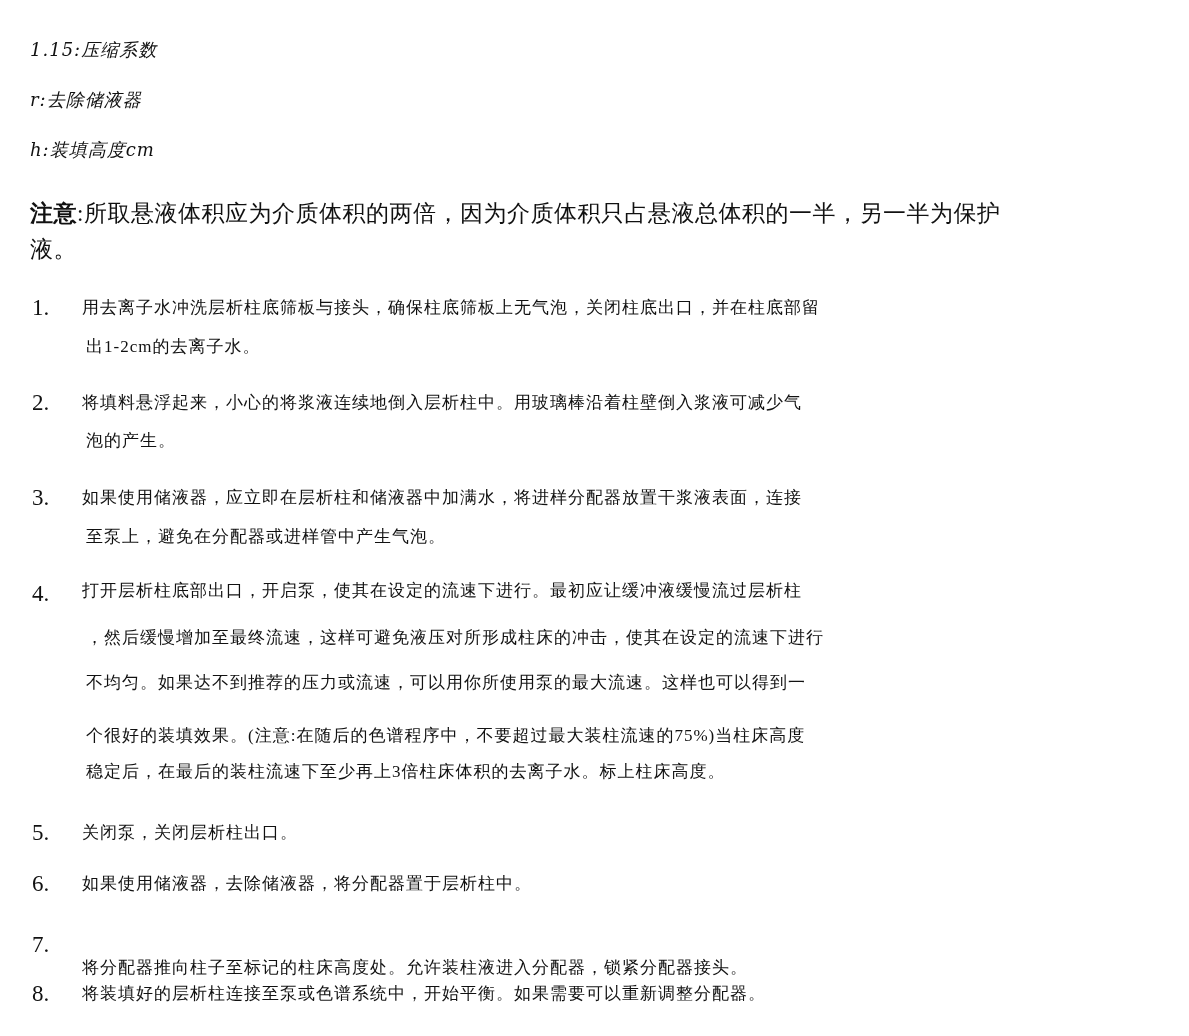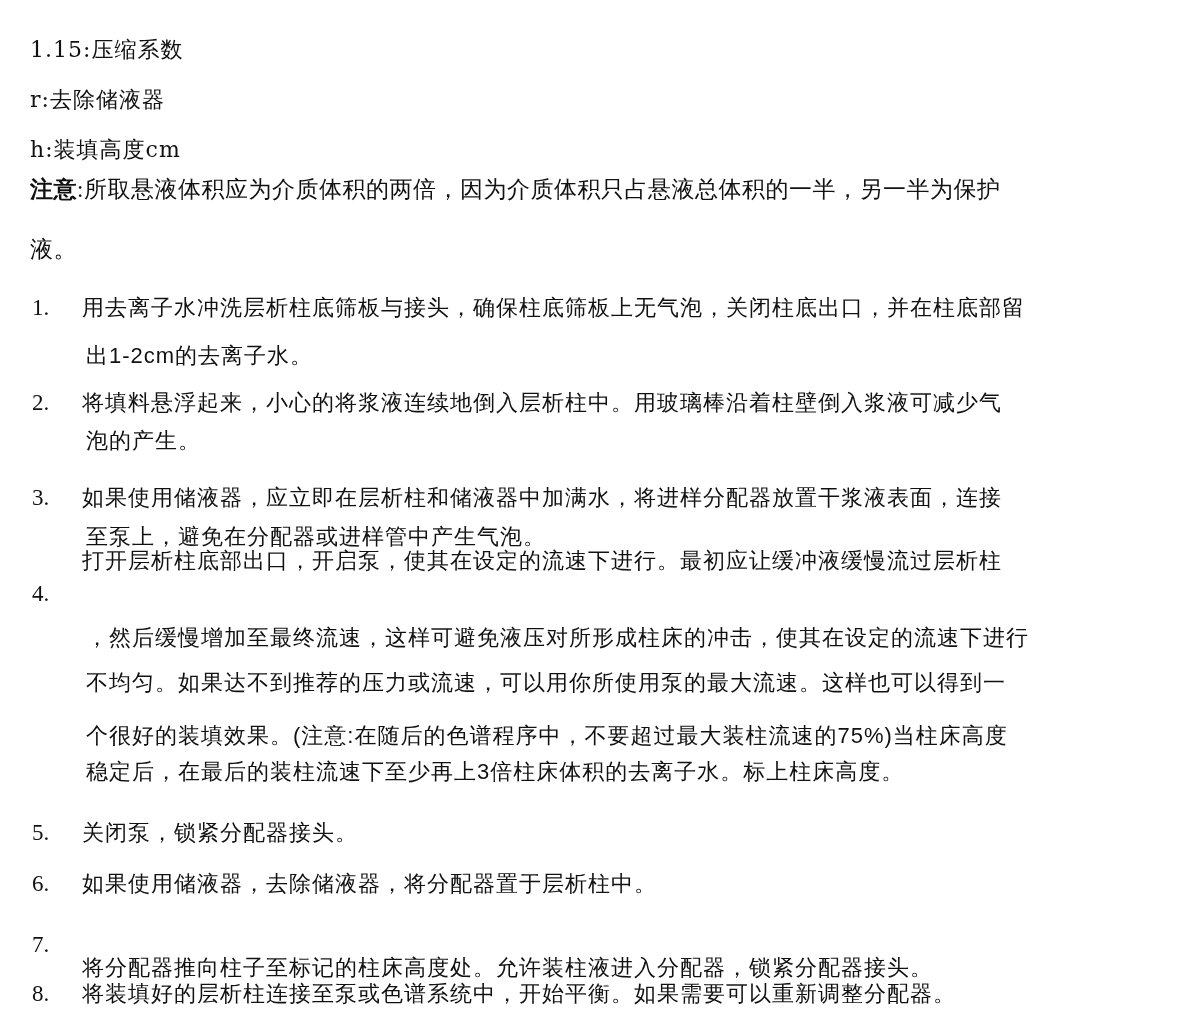--- a/index.html
+++ b/index.html
@@ -17,99 +17,100 @@
     .line {
       position: absolute;
       left: 30px;
       white-space: nowrap;
       font-size: 23px;
       line-height: 30px;
       letter-spacing: 0.5px;
     }
     .mono {
       font-family: "DejaVu Serif", "Liberation Serif", serif;
-      font-size: 22px;
+      font-size: 18px;
       letter-spacing: 1px;
+      font-style: italic;
     }
     .serif {
       font-family: "Liberation Serif", "DejaVu Serif", serif;
     }
     .bold {
       font-weight: bold;
     }
     .num {
       position: absolute;
       left: 32px;
       font-family: "Liberation Serif", "DejaVu Serif", serif;
       font-size: 23px;
       line-height: 30px;
     }
     .item-text {
       position: absolute;
       left: 82px;
       white-space: nowrap;
-      font-family: Liberation Sans, sans-serif;
-      font-size: 22px;
+      font-family: Liberation Serif, serif;
+      font-size: 17px;
       line-height: 30px;
       letter-spacing: 1px;
     }
     .cont {
       left: 86px;
     }
   </style>
 </head>
 <body>
 
 <div class="line mono" style="top:35px;">
   <span>1.15</span><span>:</span><span>压缩系数</span>
 </div>
 <div class="line mono" style="top:85px;">
   <span>r</span><span>:</span><span>去除储液器</span>
 </div>
 <div class="line mono" style="top:135px;">
   <span>h</span><span>:</span><span>装填高度cm</span>
 </div>
 
-<div class="line serif" style="top:175px;">
+<div class="line serif" style="top:199px;">
   <span class="bold">注意</span><span>:</span><span>所取悬液体积应为介质体积的两倍，因为介质体积只占悬液总体积的一半，另一半为保护</span>
 </div>
 <div class="line serif" style="top:235px;">
   <span>液。</span>
 </div>
 
 <div>
   <span class="num" style="top:293px;">1.</span>
   <span class="item-text" style="top:293px;">用去离子水冲洗层析柱底筛板与接头，确保柱底筛板上无气泡，关闭柱底出口，并在柱底部留</span>
-  <span class="item-text cont" style="top:332px;margin-top:9px;">出1-2cm的去离子水。</span>
+  <span class="item-text cont" style="top:332px;">出1-2cm的去离子水。</span>
 </div>
 
 <div>
   <span class="num" style="top:388px;">2.</span>
   <span class="item-text" style="top:388px;">将填料悬浮起来，小心的将浆液连续地倒入层析柱中。用玻璃棒沿着柱壁倒入浆液可减少气</span>
   <span class="item-text cont" style="top:426px;">泡的产生。</span>
 </div>
 
 <div>
   <span class="num" style="top:483px;">3.</span>
   <span class="item-text" style="top:483px;">如果使用储液器，应立即在层析柱和储液器中加满水，将进样分配器放置干浆液表面，连接</span>
   <span class="item-text cont" style="top:522px;text-align:center;">至泵上，避免在分配器或进样管中产生气泡。</span>
 </div>
 
 <div>
   <span class="num" style="top:579px;">4.</span>
-  <span class="item-text" style="top:546px;">打开层析柱底部出口，开启泵，使其在设定的流速下进行。最初应让缓冲液缓慢流过层析柱</span>
+  <span class="item-text" style="top:576px;">打开层析柱底部出口，开启泵，使其在设定的流速下进行。最初应让缓冲液缓慢流过层析柱</span>
   <span class="item-text cont" style="top:623px;">，然后缓慢增加至最终流速，这样可避免液压对所形成柱床的冲击，使其在设定的流速下进行</span>
   <span class="item-text cont" style="top:668px;">不均匀。如果达不到推荐的压力或流速，可以用你所使用泵的最大流速。这样也可以得到一</span>
   <span class="item-text cont" style="top:689px;margin-top:32px;">个很好的装填效果。(注意:在随后的色谱程序中，不要超过最大装柱流速的75%)当柱床高度</span>
   <span class="item-text cont" style="top:757px;text-align:right;">稳定后，在最后的装柱流速下至少再上3倍柱床体积的去离子水。标上柱床高度。</span>
 </div>
 
 <div>
   <span class="num" style="top:818px;">5.</span>
-  <span class="item-text" style="top:818px;">关闭泵，锁紧分配器接头。</span>
+  <span class="item-text" style="top:818px;">关闭泵，关闭层析柱出口。</span>
 </div>
 
 <div>
   <span class="num" style="top:869px;">6.</span>
   <span class="item-text" style="top:869px;text-align:center;">如果使用储液器，去除储液器，将分配器置于层析柱中。</span>
 </div>
 
 <div>
   <span class="num" style="top:930px;">7.</span>
   <span class="item-text" style="top:953px;">将分配器推向柱子至标记的柱床高度处。允许装柱液进入分配器，锁紧分配器接头。</span>

